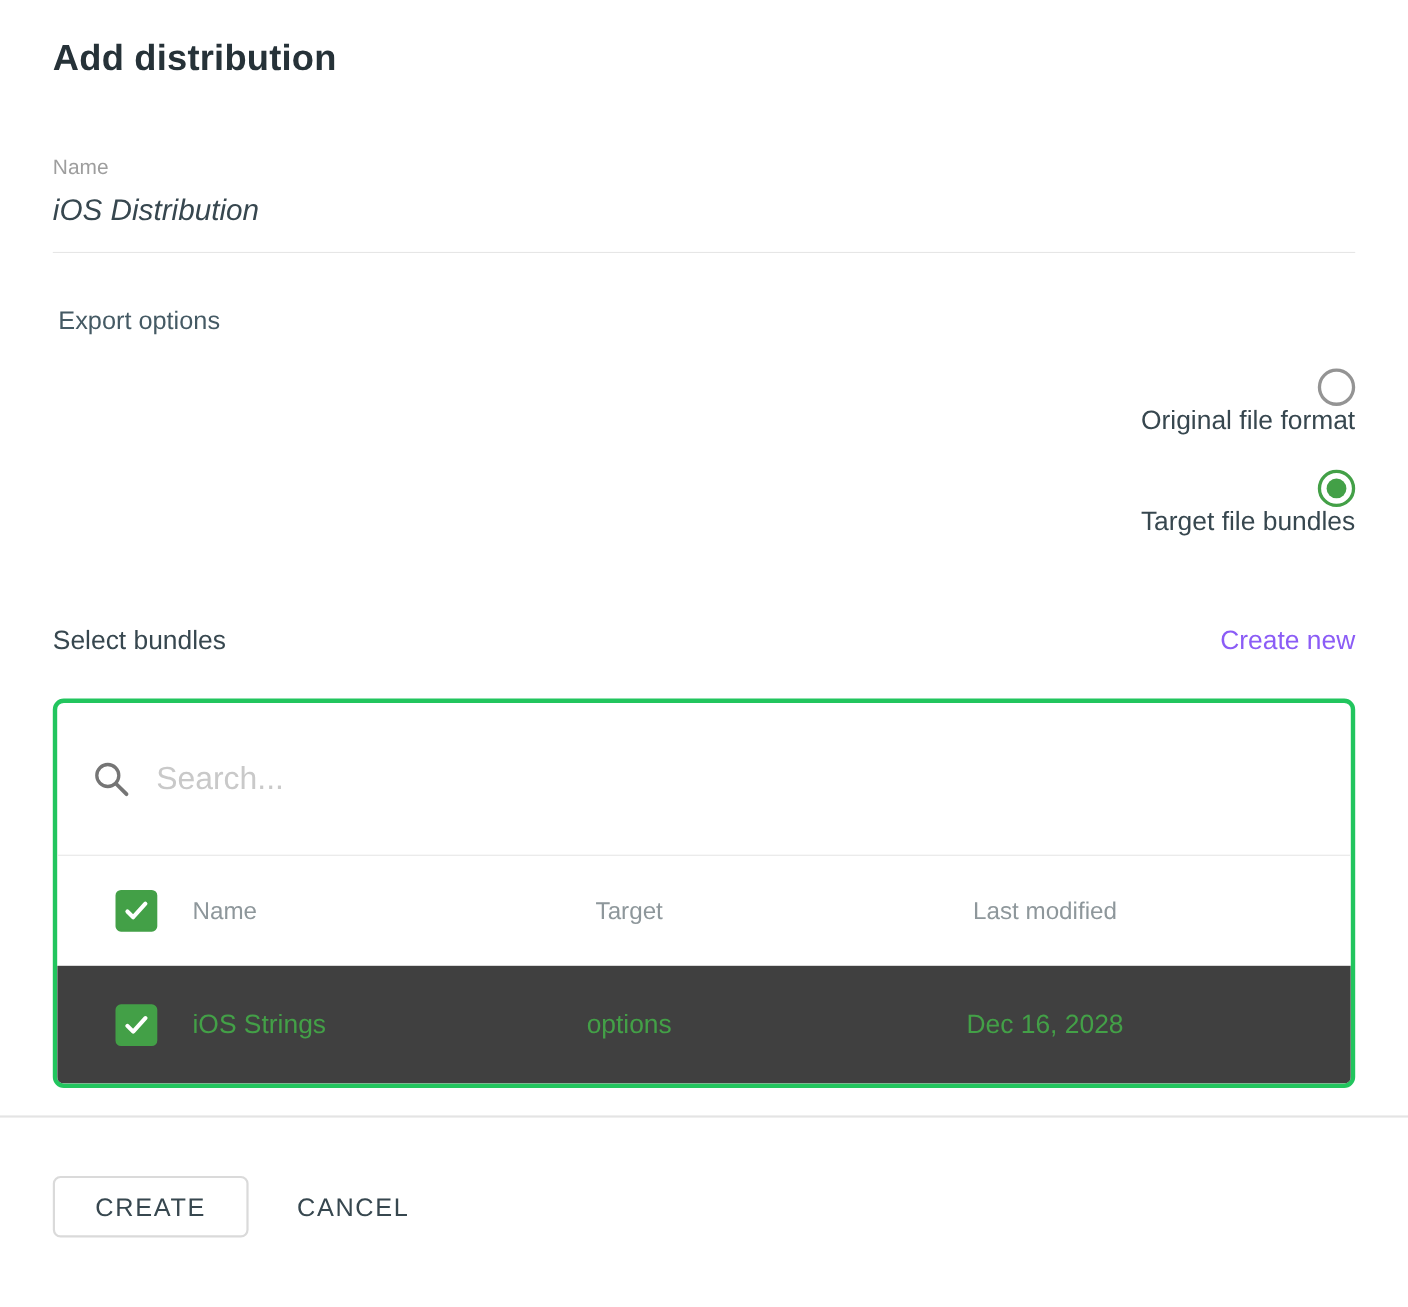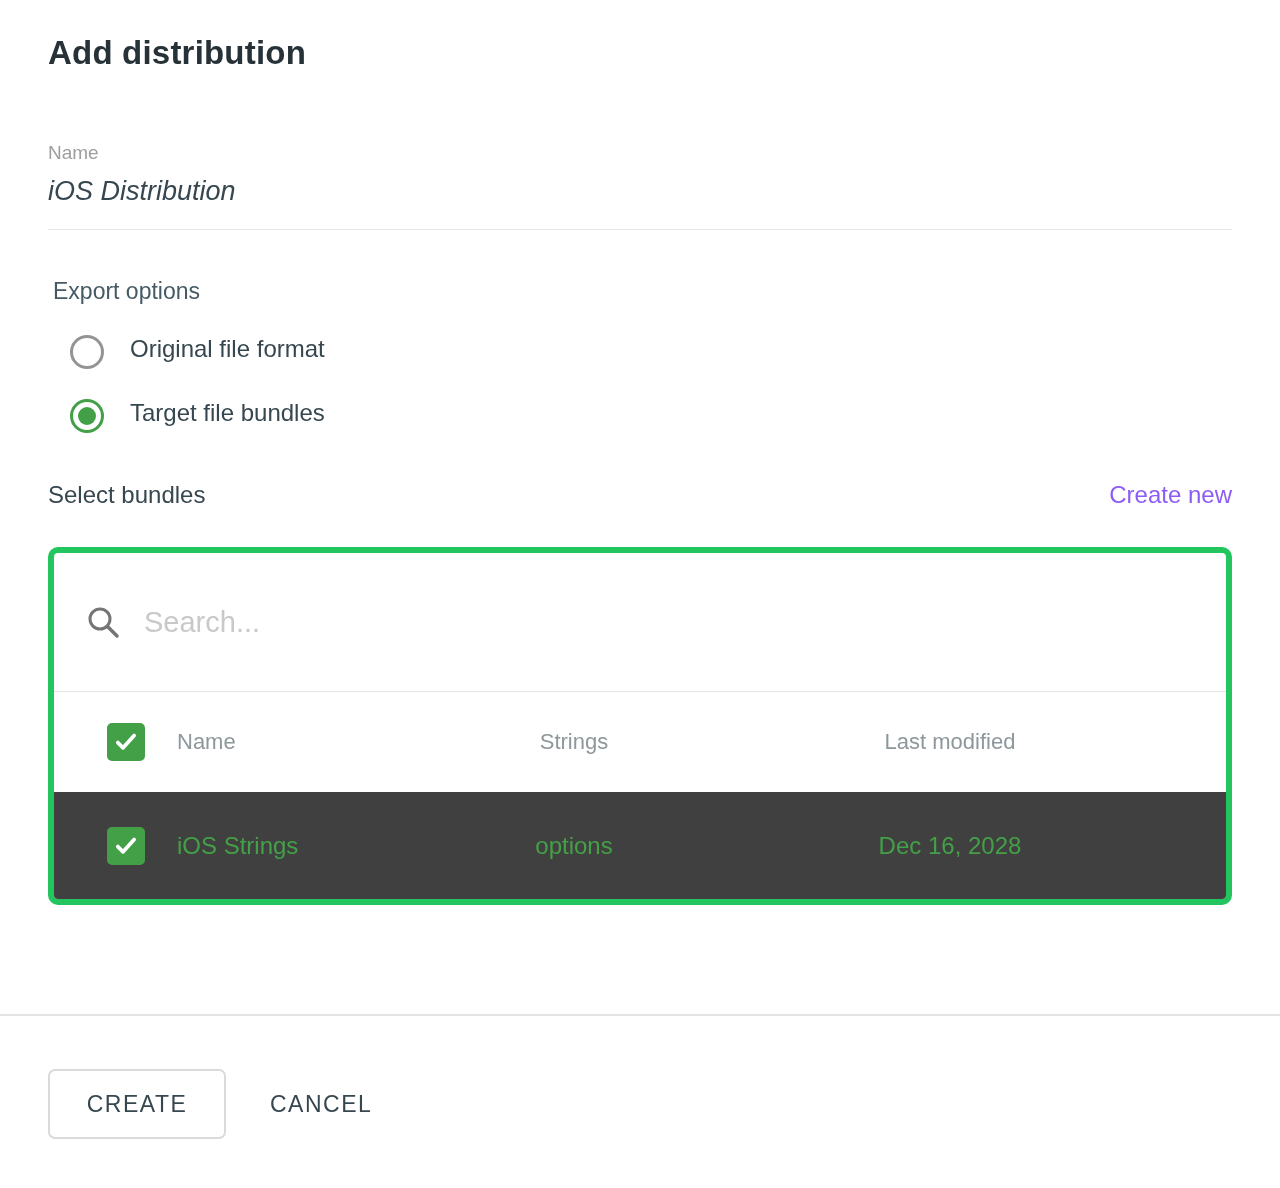--- a/index.html
+++ b/index.html
@@ -37,53 +37,54 @@
     color: #37474f;
     background: transparent;
     font-style: italic;
   }
 
   
   .export-options { margin-top: 48px; }
   .group-label { font-size: 23px; color: #455a64; margin-left: 5px; }
   .radio-row {
     display: flex;
-    align-items: flex-start;
+    align-items: flex-end;
     margin-top: 30px;
     margin-left: 22px;
     cursor: pointer;
+    flex-direction: column;
   }
   .radio-outer {
     width: 34px; height: 34px;
     border-radius: 50%;
     border: 3px solid #949494;
     flex: 0 0 auto;
     display: flex;
     align-items: center;
     justify-content: center;
   }
   .radio-row.selected .radio-outer { border-color: #43a047; }
   .radio-inner { width: 18px; height: 18px; border-radius: 50%; background: transparent; }
   .radio-row.selected .radio-inner { background: #43a047; }
   .radio-label { margin-left: 26px; font-size: 24px; color: #37474f; }
 
   
   .bundles-bar {
-    margin-top: 48px;
+    margin-top: 80px;
     display: flex;
     justify-content: space-between;
     align-items: baseline;
   }
   .bundles-label { font-size: 24px; color: #37474f; }
   .create-new-link { font-size: 24px; color: #8b5cf6; text-decoration: none; cursor: pointer; }
 
   
   .panel {
     margin-top: 38px;
-    border: 6px solid #22c55e;
+    border: 4px solid #22c55e;
     border-radius: 10px;
     overflow: hidden;
   }
   .search-row {
     display: flex;
     align-items: center;
     height: 138px;
     padding-left: 31px;
   }
   .search-icon { width: 36px; height: 36px; flex: 0 0 auto; }
@@ -152,21 +153,21 @@
     font-weight: 500;
     letter-spacing: 1.5px;
     color: #37474f;
     background: #ffffff;
     cursor: pointer;
   }
   .btn-create {
     border: 2px solid #dadada;
     border-radius: 7px;
     width: 178px;
-    height: 70px;
+    height: 56px;
   }
   .btn-cancel {
     border: none;
     margin-left: 34px;
     padding: 10px;
   }
 </style>
 </head>
 <body>
 
@@ -212,21 +213,21 @@
 
   <div class="table-grid table-header">
     <div class="checkbox-cell">
       <span class="checkbox checked">
         <svg viewBox="0 0 24 24">
           <path d="M5 12.5l4.5 4.5 9.5-10.5" stroke="#ffffff" stroke-width="3.2" fill="none" stroke-linecap="round" stroke-linejoin="round"></path>
         </svg>
       </span>
     </div>
     <div class="cell-name">Name</div>
-    <div class="cell-center">Strings</div>
+    <div class="cell-center">Target</div>
     <div class="cell-center">Last modified</div>
   </div>
 
   <div class="table-grid table-row selected">
     <div class="checkbox-cell">
       <span class="checkbox checked">
         <svg viewBox="0 0 24 24">
           <path d="M5 12.5l4.5 4.5 9.5-10.5" stroke="#ffffff" stroke-width="3.2" fill="none" stroke-linecap="round" stroke-linejoin="round"></path>
         </svg>
       </span>

